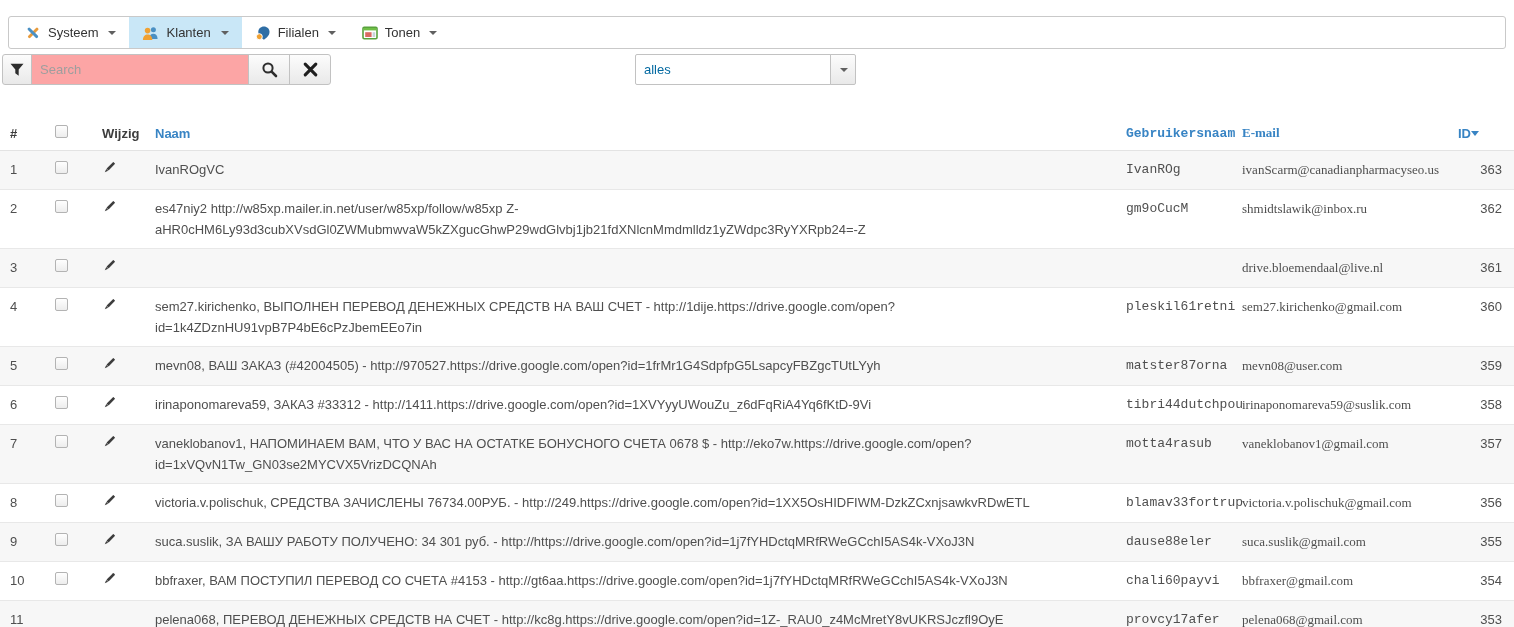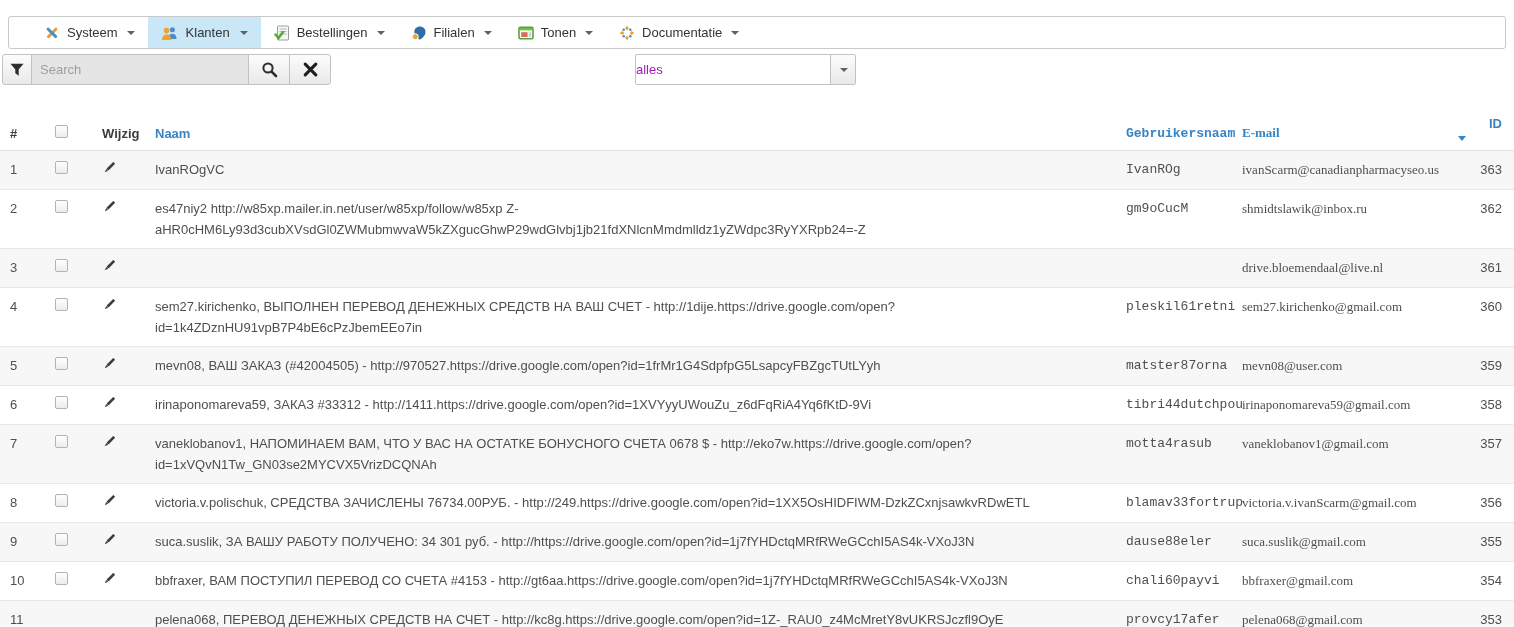--- a/index.html
+++ b/index.html
@@ -7,53 +7,53 @@
   body {
     width:1514px; height:627px; overflow:hidden;
     font-family:"Liberation Sans","DejaVu Sans",sans-serif;
     font-size:13px; color:#4f4f4f; position:relative;
   }
 
   
   .menubar {
     box-sizing:border-box; margin:16px 8px 0 8px; height:33px;
     border:1px solid #c9c9c9; border-radius:3px; background:#fff;
-    display:flex; align-items:stretch; padding-left:22px;
+    display:flex; align-items:stretch; padding-left:3px;
   }
   .menu-item {
     display:flex; align-items:center; gap:7px; padding:0 13px;
     color:#333; cursor:pointer; white-space:nowrap;
   }
   .menu-item.active { background:#c9e7f7;gap:8px; }
   .menu-icon { display:flex; align-items:center; }
   .caret {
     width:0; height:0; margin-left:2px;
     border-left:4px solid transparent; border-right:4px solid transparent;
     border-top:4px solid #606060;
   }
 
   
   .searchrow { position:relative; margin:5px 0 0 2px; height:31px; display:flex; }
   .ctl {
-    box-sizing:border-box; height:31px; border:1px solid #c2c2c2; background:#e5e5e5;
+    box-sizing:border-box; height:31px; border:1px solid #c2c2c2; background:#fca5a5;
     display:flex; align-items:center; justify-content:center;
   }
   .ctl + .ctl { margin-left:-1px; }
   .btn { background:linear-gradient(#fcfcfc,#e9e9e9); cursor:pointer; }
   .filter-btn { width:30px; border-radius:3px 0 0 3px; }
   .search-input {
     width:218px; padding:0 8px; font:13px "Liberation Sans","DejaVu Sans",sans-serif;
     color:#555; outline:none;
   }
   .search-input::placeholder { color:#9e9e9e; }
   .icon-btn { width:42px; }
   .clear-btn { border-radius:0 3px 3px 0; }
   .select-group { position:absolute; left:633px; top:0; display:flex; }
   .select-field {
-    width:196px; justify-content:flex-start; padding:0 0; color:#a21caf;
+    width:196px; justify-content:flex-start; padding:0 8px; color:#0369a1;
     border-radius:2px 0 0 2px; cursor:default; background:#fff;
     font:13px "Liberation Sans","DejaVu Sans",sans-serif;
   }
   .select-arrow-btn { width:26px; border-radius:0 2px 2px 0; }
 
   
   table { width:1514px; border-collapse:collapse; table-layout:fixed; margin-top:22px; }
   thead th {
     box-sizing:border-box; height:43px; vertical-align:bottom;
     padding:0 0 9px 0; text-align:left; font-weight:bold; color:#3d3d3d;
@@ -67,21 +67,21 @@
   tbody tr:nth-child(odd) { background:#f7f7f7; }
 
   .c-num   { padding-left:10px !important; }
   .c-check {}
   .c-edit  { padding-left:12px !important; }
   .c-name  { padding-left:10px !important; padding-right:8px !important; overflow-wrap:break-word; }
   .c-user  { padding-left:16px !important;font-family:Liberation Mono, monospace; }
   .c-email { padding-left:16px !important; overflow-wrap:break-word;font-family:Liberation Serif, serif; }
   .c-id    { text-align:right; padding-right:12px !important; }
 
-  .id-wrap { display:flex; flex-direction:column; }
+  .id-wrap { display:flex; }
   .sort-arrow {
     width:0; height:0; margin-top:5px; margin-right:2px;
     border-left:4px solid transparent; border-right:4px solid transparent;
     border-top:5px solid #3884c4;
   }
 
   input[type="checkbox"] {
     appearance:none; -webkit-appearance:none;
     width:13px; height:13px; margin:2px 0 0 9px;
     border:1px solid #b3b3b3; border-radius:2px;
@@ -114,35 +114,20 @@
         <circle cx="11.4" cy="4.8" r="2.5" fill="#4a90c4"></circle>
         <path d="M7.2 14c0-3.4 1.9-5.2 4.2-5.2s4.2 1.8 4.2 5.2z" fill="#4a90c4"></path>
         <circle cx="5.6" cy="5.6" r="2.8" fill="#f0a132"></circle>
         <path d="M0.9 15c0-3.6 2.1-5.6 4.7-5.6s4.7 2 4.7 5.6z" fill="#f0a132"></path>
       </svg>
     </span>
     <span>Klanten</span>
     <span class="caret"></span>
   </div>
 
-  <div class="menu-item">
-    <span class="menu-icon">
-      <svg width="16" height="16" viewBox="0 0 16 16">
-        <rect x="3.5" y="1" width="11" height="14" rx="1" fill="#f4f6f7" stroke="#8fa0ab"></rect>
-        <g stroke="#aab7c0" stroke-width="1">
-          <line x1="5.5" y1="4" x2="12.5" y2="4"></line>
-          <line x1="5.5" y1="6.5" x2="12.5" y2="6.5"></line>
-          <line x1="5.5" y1="9" x2="12.5" y2="9"></line>
-        </g>
-        <path d="M1.5 9.5l3 3.5 4.5-6" stroke="#56a829" stroke-width="2.4" fill="none" stroke-linecap="round"></path>
-      </svg>
-    </span>
-    <span>Bestellingen</span>
-    <span class="caret"></span>
-  </div>
 
   <div class="menu-item">
     <span class="menu-icon">
       <svg width="16" height="16" viewBox="0 0 16 16">
         <path d="M8.9 1.5c3.2 0 5.6 2.3 5.6 5.3 0 3.9-3.1 6.4-5.6 8-2.5-1.6-5.6-4.1-5.6-8 0-3 2.4-5.3 5.6-5.3z" fill="#2f6ea5"></path>
         <circle cx="4.3" cy="11.7" r="3" fill="#f0a132" stroke="#fff" stroke-width="1"></circle>
       </svg>
     </span>
     <span>Filialen</span>
     <span class="caret"></span>
@@ -154,40 +139,20 @@
         <rect x="1" y="2.2" width="14" height="11.6" rx="1.2" fill="#fff" stroke="#58a23c" stroke-width="1.6"></rect>
         <rect x="1.8" y="3" width="12.4" height="2.4" fill="#6fbf45"></rect>
         <rect x="3.2" y="7.2" width="6.4" height="4.8" fill="#d96a62"></rect>
         <rect x="10.6" y="7.2" width="2.6" height="4.8" fill="#c9d4da"></rect>
       </svg>
     </span>
     <span>Tonen</span>
     <span class="caret"></span>
   </div>
 
-  <div class="menu-item">
-    <span class="menu-icon">
-      <svg width="16" height="16" viewBox="0 0 16 16">
-        <g fill="#f0a132">
-          <path d="M8 0.6l1.9 2.8L8 5.3 6.1 3.4z"></path>
-          <path d="M8 15.4l-1.9-2.8L8 10.7l1.9 1.9z"></path>
-          <path d="M0.6 8l2.8-1.9L5.3 8 3.4 9.9z"></path>
-          <path d="M15.4 8l-2.8 1.9L10.7 8l1.9-1.9z"></path>
-        </g>
-        <g fill="#4a90c4">
-          <circle cx="11.3" cy="4.7" r="1.3"></circle>
-            <circle cx="4.7" cy="4.7" r="1.3"></circle>
-          <circle cx="4.7" cy="11.3" r="1.3"></circle>
-            <circle cx="11.3" cy="11.3" r="1.3"></circle>
-        </g>
-      </svg>
-    </span>
-    <span>Documentatie</span>
-    <span class="caret"></span>
-  </div>
 </div>
 
 <div class="searchrow">
   <button class="ctl btn filter-btn">
     <svg width="14" height="14" viewBox="0 0 14 14">
       <path d="M0.5 0.8h13L8.7 6.4v6.4L5.3 10.2V6.4L0.5 0.8z" fill="#2e2e2e"></path>
     </svg>
   </button>
   <input class="ctl search-input" type="text" placeholder="Search" style="">
   <button class="ctl btn icon-btn">
@@ -354,21 +319,21 @@
         <svg width="15" height="15" viewBox="0 0 15 15">
           <g transform="rotate(45 7.5 7.5)">
             <rect x="6.2" y="0.8" width="2.7" height="9.6" rx="0.5" fill="#3d3d3d"></rect>
             <path d="M6.2 10.8h2.7L7.55 14.2z" fill="#3d3d3d"></path>
           </g>
         </svg>
       </button>
     </td>
     <td class="c-name">irinaponomareva59, ЗАКАЗ #33312 - http://1411.https://drive.google.com/open?id=1XVYyyUWouZu_z6dFqRiA4Yq6fKtD-9Vi</td>
     <td class="c-user">tibri44dutchpou</td>
-    <td class="c-email">irinaponomareva59@gmail.com</td>
+    <td class="c-email">irinaponomareva59@suslik.com</td>
     <td class="c-id">358</td>
   </tr>
 
   <tr>
     <td class="c-num">7</td>
     <td class="c-check">
       <input type="checkbox" style="">
     </td>
     <td class="c-edit">
       <button class="edit-btn">
@@ -396,21 +361,21 @@
         <svg width="15" height="15" viewBox="0 0 15 15">
           <g transform="rotate(45 7.5 7.5)">
             <rect x="6.2" y="0.8" width="2.7" height="9.6" rx="0.5" fill="#3d3d3d"></rect>
             <path d="M6.2 10.8h2.7L7.55 14.2z" fill="#3d3d3d"></path>
           </g>
         </svg>
       </button>
     </td>
     <td class="c-name">victoria.v.polischuk, СРЕДСТВА ЗАЧИСЛЕНЫ 76734.00РУБ. - http://249.https://drive.google.com/open?id=1XX5OsHIDFIWM-DzkZCxnjsawkvRDwETL</td>
     <td class="c-user">blamav33fortrup</td>
-    <td class="c-email">victoria.v.ivanScarm@gmail.com</td>
+    <td class="c-email">victoria.v.polischuk@gmail.com</td>
     <td class="c-id">356</td>
   </tr>
 
   <tr>
     <td class="c-num">9</td>
     <td class="c-check">
       <input type="checkbox" style="">
     </td>
     <td class="c-edit">
       <button class="edit-btn">

